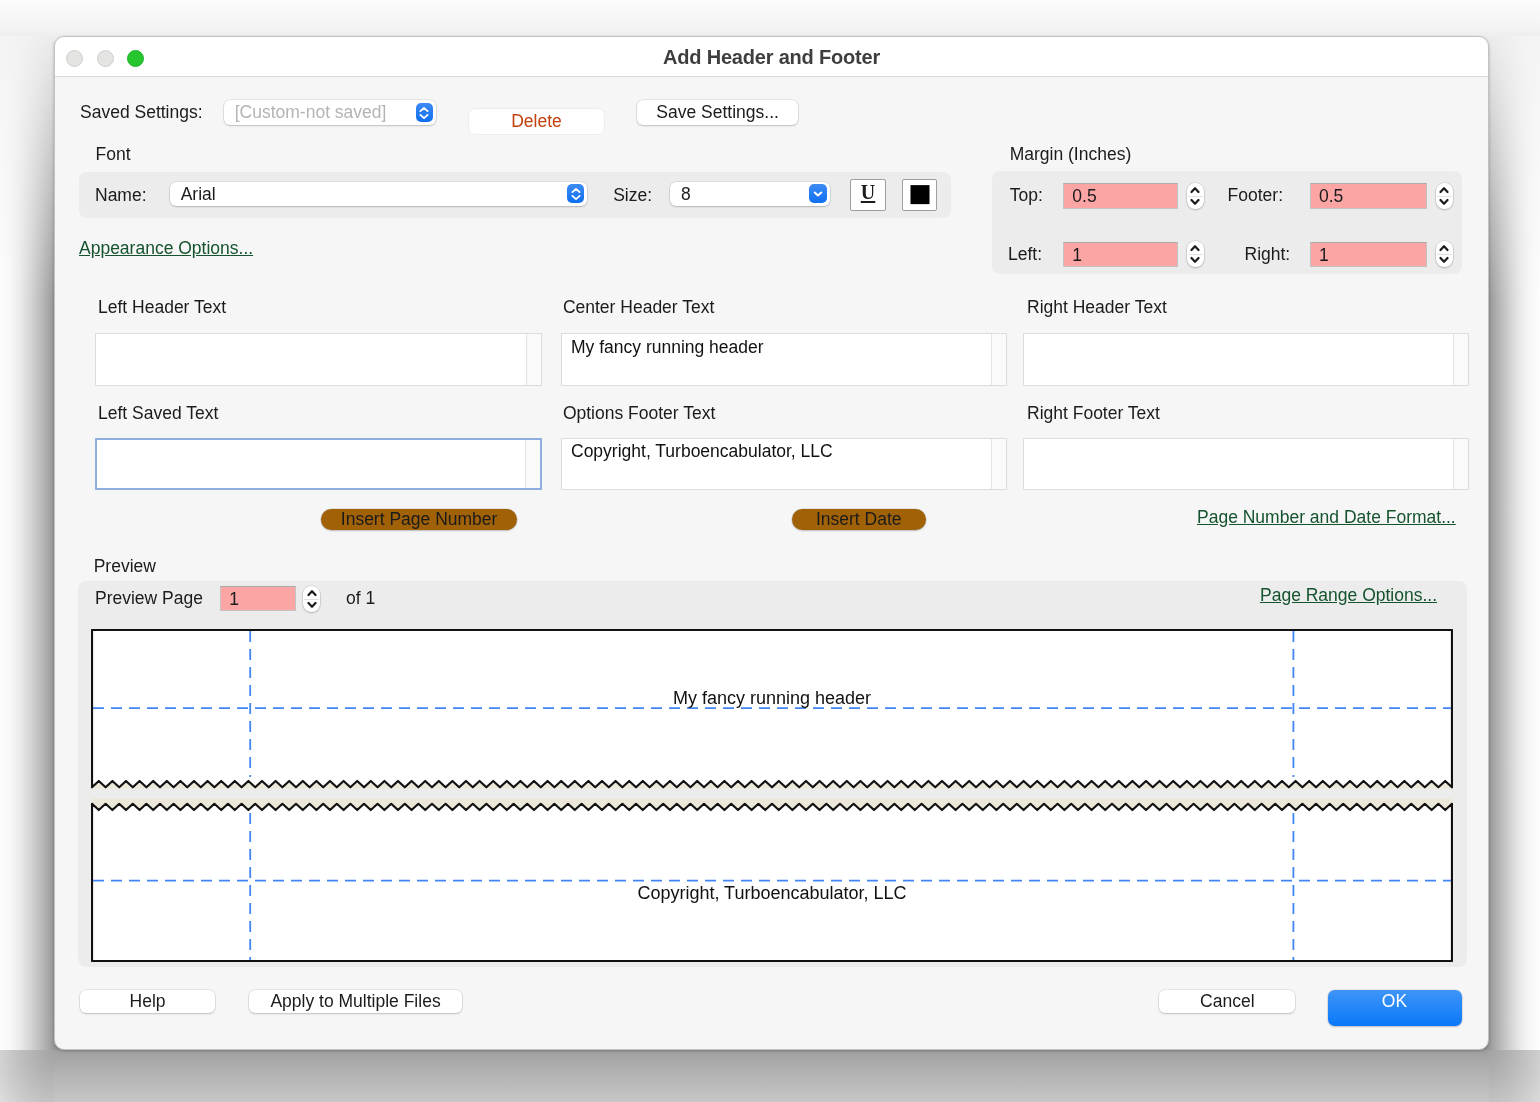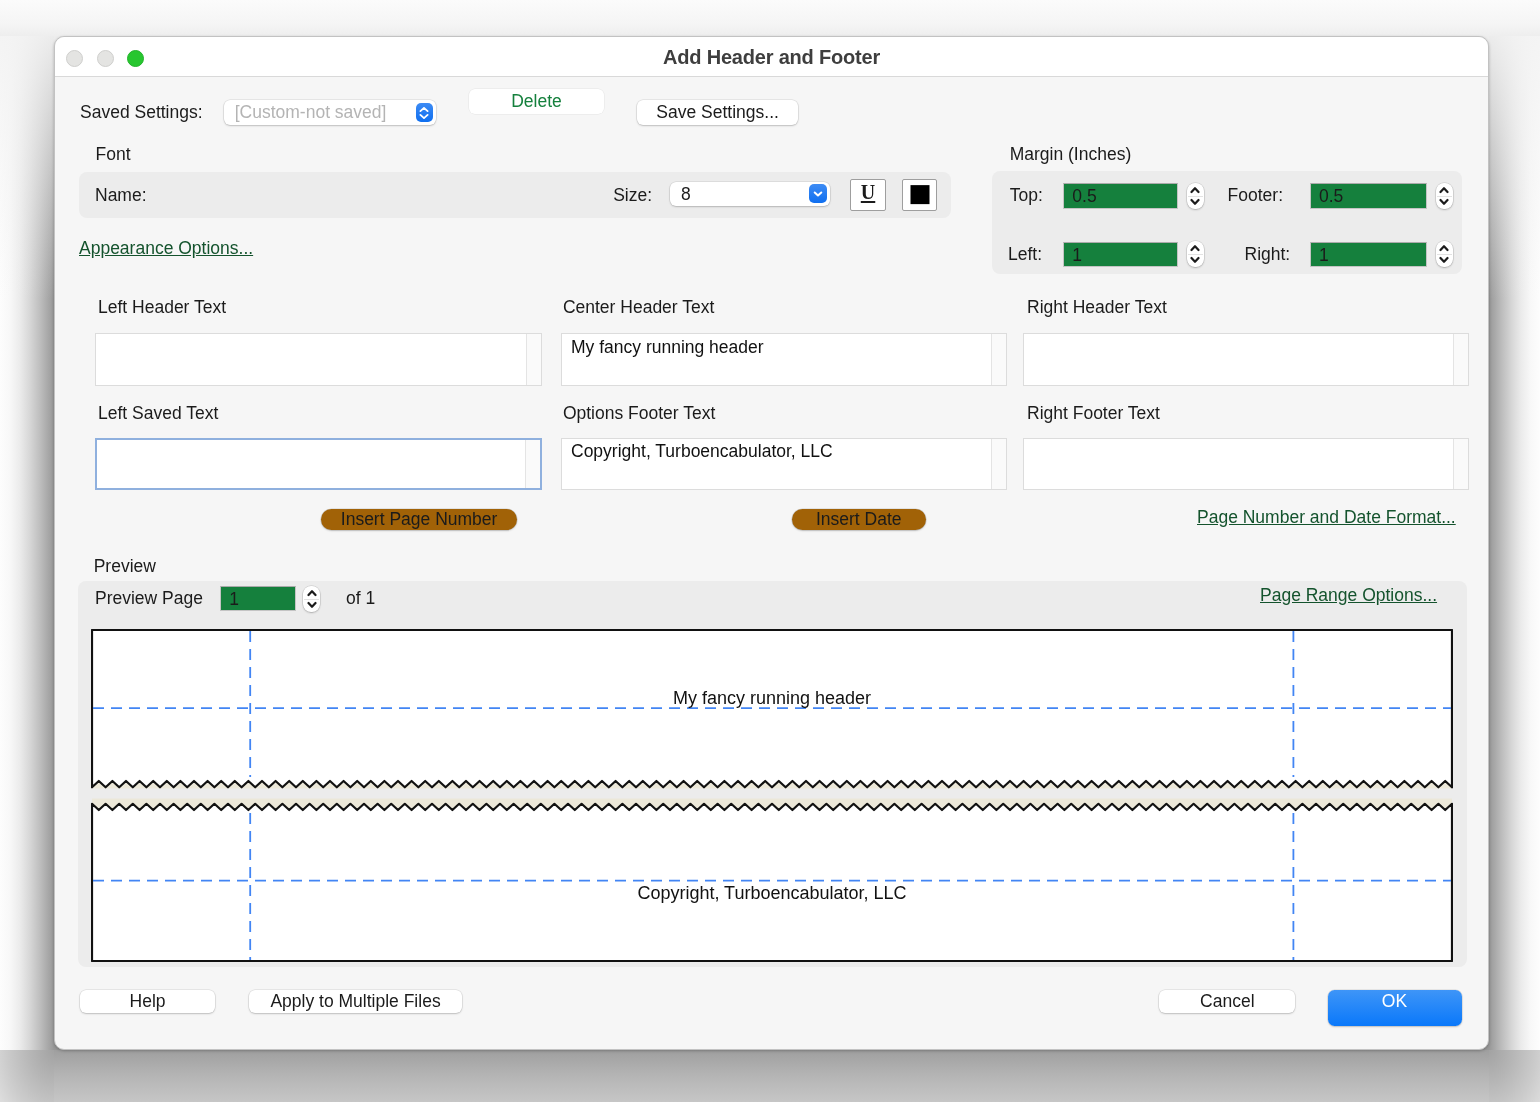--- a/index.html
+++ b/index.html
@@ -29,21 +29,21 @@
 .popup .txt { position:absolute; left:11px; top:0; line-height:24px; }
 .bluebox { position:absolute; right:3px; top:50%; margin-top:-9.25px; width:17.5px; height:18.5px;
   border-radius:5px; background:linear-gradient(#3d8bf4,#0f6ff0); }
 .bluebox svg { position:absolute; left:50%; top:50%; transform:translate(-50%,-50%); }
 .btn {
   position:absolute; background:#fff; border-radius:6px;
   box-shadow:0 0 0 0.5px rgba(0,0,0,.12), 0 1px 2px rgba(0,0,0,.18);
   font-size:17.5px; color:#1b1b1b; text-align:center; white-space:nowrap;
 }
 .fieldset { position:absolute; background:#ececec; border-radius:8px; }
-.input { position:absolute; background:#15803d; border:1px solid #c4c4c4; border-top-color:#ababab;
+.input { position:absolute; background:#fca5a5; border:1px solid #c4c4c4; border-top-color:#ababab;
   font-size:17.5px; color:#1b1b1b; }
 .input .v { position:absolute; left:8px; }
 .stepper { position:absolute; width:17px; height:26px; background:#fff; border-radius:8px;
   box-shadow:0 0 0 0.5px rgba(0,0,0,.15), 0 1px 2px rgba(0,0,0,.2); }
 .stepper:after { content:""; position:absolute; left:1px; right:1px; top:50%; height:1px; background:#e2e2e2; }
 .stepper svg { position:absolute; left:50%; transform:translateX(-50%); }
 .link { position:absolute; font-size:17.5px; color:#14532d; text-decoration:underline; white-space:nowrap; }
 .ta { position:absolute; background:#fff; border:1px solid #dcdcdc; }
 .ta .sb { position:absolute; top:0; right:0; bottom:0; width:15px; background:#fafafa; border-left:1px solid #e4e4e4; }
 .ta .tx { position:absolute; left:9px; top:2.5px; font-size:17.5px; color:#111; }
@@ -74,26 +74,35 @@
   <div class="lbl" style="left:25px; top:63px; line-height:25px;">Saved Settings:</div>
   <div class="popup" style="left:168.7px; top:63px; width:212.5px; height:25px;">
     <div class="txt" style="line-height:25px; color:#b4b4b4;">[Custom-not saved]</div>
     <div class="bluebox">
         <svg width="11" height="12" viewBox="0 0 11 12">
           <path d="M1.9 4.1 L5.5 0.9 L9.1 4.1" fill="none" stroke="#fff" stroke-width="1.8" stroke-linecap="round" stroke-linejoin="round"></path>
           <path d="M1.9 7.9 L5.5 11.1 L9.1 7.9" fill="none" stroke="#fff" stroke-width="1.8" stroke-linecap="round" stroke-linejoin="round"></path>
         </svg>
       </div>
   </div>
-  <div class="btn" style="left:414px; top:52px; width:135px; height:25px; line-height:25px; color:#15803d; box-shadow:0 0 0 0.5px rgba(0,0,0,.07);">Delete</div>
+  <div class="btn" style="left:414px; top:72px; width:135px; height:25px; line-height:25px; color:#c2410c; box-shadow:0 0 0 0.5px rgba(0,0,0,.07);">Delete</div>
   <div class="btn" style="left:582.4px; top:63px; width:160.5px; height:25px; line-height:25px;">Save Settings...</div>
 
   <div class="lbl" style="left:40.6px; top:106.8px;">Font</div>
   <div class="fieldset" style="left:24px; top:135px; width:872px; height:46px;"></div>
   <div class="lbl" style="left:40px; top:145.5px; line-height:25px;">Name:</div>
+  <div class="popup" style="left:114.7px; top:144.6px; width:417.6px; height:24px;">
+    <div class="txt" style="line-height:24px;">Arial</div>
+    <div class="bluebox">
+        <svg width="11" height="12" viewBox="0 0 11 12">
+          <path d="M1.9 4.1 L5.5 0.9 L9.1 4.1" fill="none" stroke="#fff" stroke-width="1.8" stroke-linecap="round" stroke-linejoin="round"></path>
+          <path d="M1.9 7.9 L5.5 11.1 L9.1 7.9" fill="none" stroke="#fff" stroke-width="1.8" stroke-linecap="round" stroke-linejoin="round"></path>
+        </svg>
+      </div>
+  </div>
   <div class="lbl" style="left:558.2px; top:145.5px; line-height:25px;">Size:</div>
   <div class="popup" style="left:615px; top:144.6px; width:159.6px; height:24px;">
     <div class="txt" style="line-height:24px;">8</div>
     <div class="bluebox">
         <svg width="11" height="12" viewBox="0 0 11 12">
           <path d="M2.2 4.5 L5.5 7.5 L8.8 4.5" fill="none" stroke="#fff" stroke-width="2" stroke-linecap="round" stroke-linejoin="round"></path>
         </svg>
       </div>
   </div>
   <div style="position:absolute; left:795.2px; top:142px; width:35.7px; height:31.7px; background:#fff; border:1.5px solid #9e9e9e; border-radius:2px; text-align:center;">

